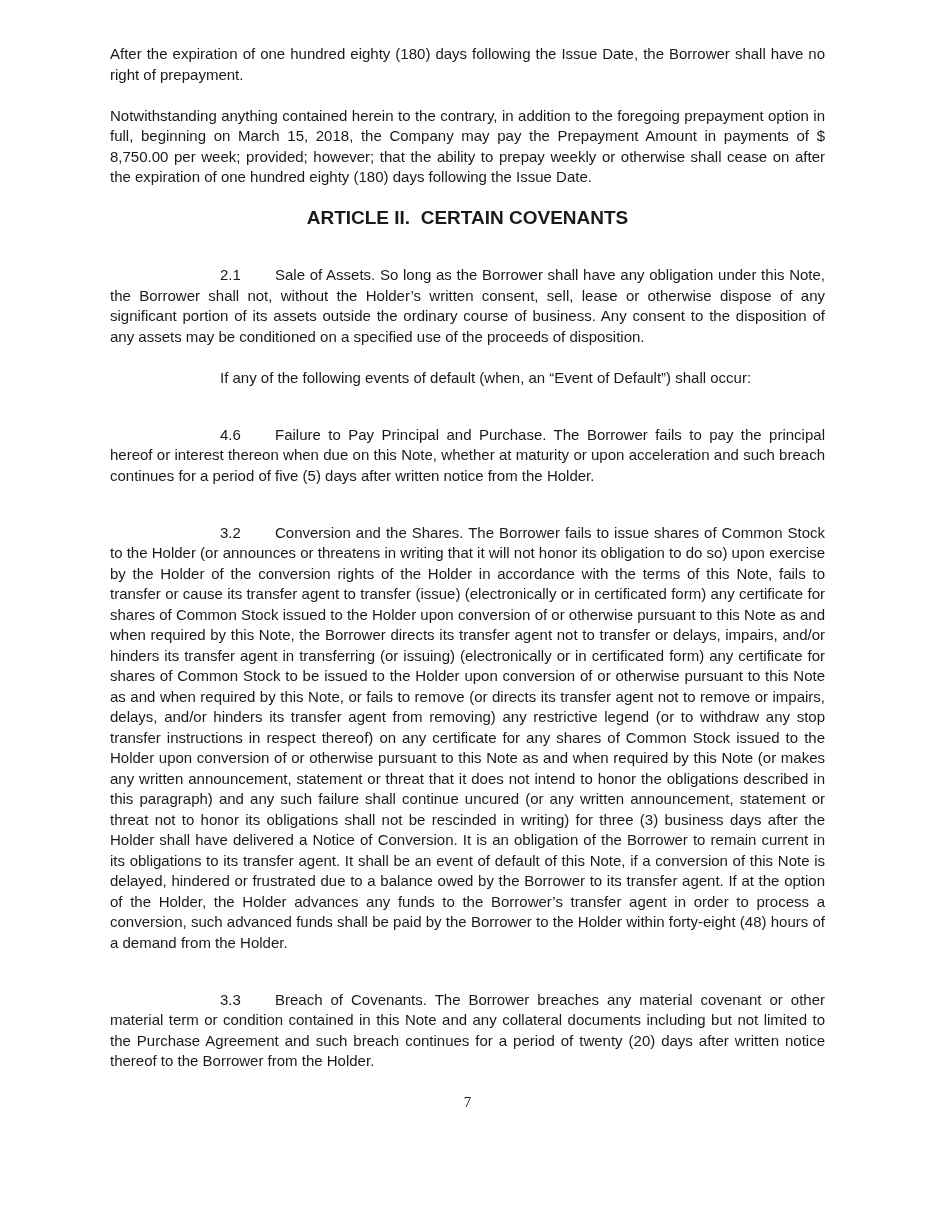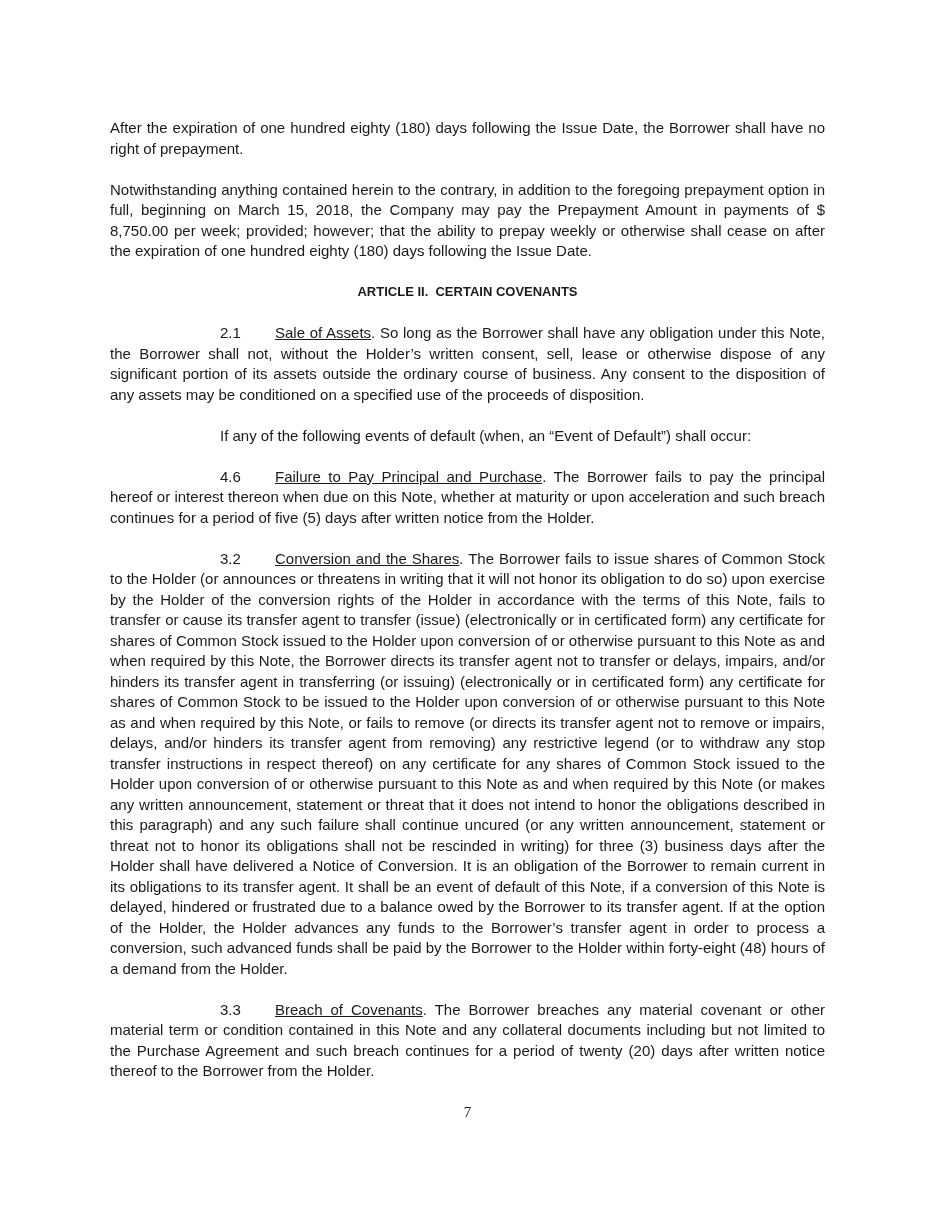--- a/index.html
+++ b/index.html
@@ -6,49 +6,49 @@
     margin: 0;
     padding: 0;
     background: #ffffff;
   }
   .page {
     position: relative;
     box-sizing: border-box;
     width: 935px;
     height: 1210px;
     background: #ffffff;
-    padding: 118px 110px 0 110px;
+    padding: 44px 110px 0 110px;
     font-family: "Liberation Sans", "DejaVu Sans", sans-serif;
     font-size: 15px;
     line-height: 20.5px;
     color: #1a1a1a;
     overflow: hidden;
   }
   .block {
     margin: 0 0 20.5px 0;
     text-align: justify;
   }
   .indent {
     text-indent: 110px;
   }
   .article-heading {
     margin: 0 0 20.5px 0;
-    font-size: 13px;
+    font-size: 19px;
     line-height: 20.5px;
     font-weight: bold;
     text-align: center;
     white-space: pre-wrap;
   }
   .sec-num {
     display: inline-block;
     width: 55px;
     text-indent: 0;
+    margin-top: 16px;
   }
   .sec-title {
-    text-decoration: underline;
   }
   .page-number {
     margin-top: 4px;
     text-align: center;
     font-family: "Liberation Serif", "DejaVu Serif", serif;
     font-size: 15px;
     line-height: 20px;
   }
 </style>
 </head>

